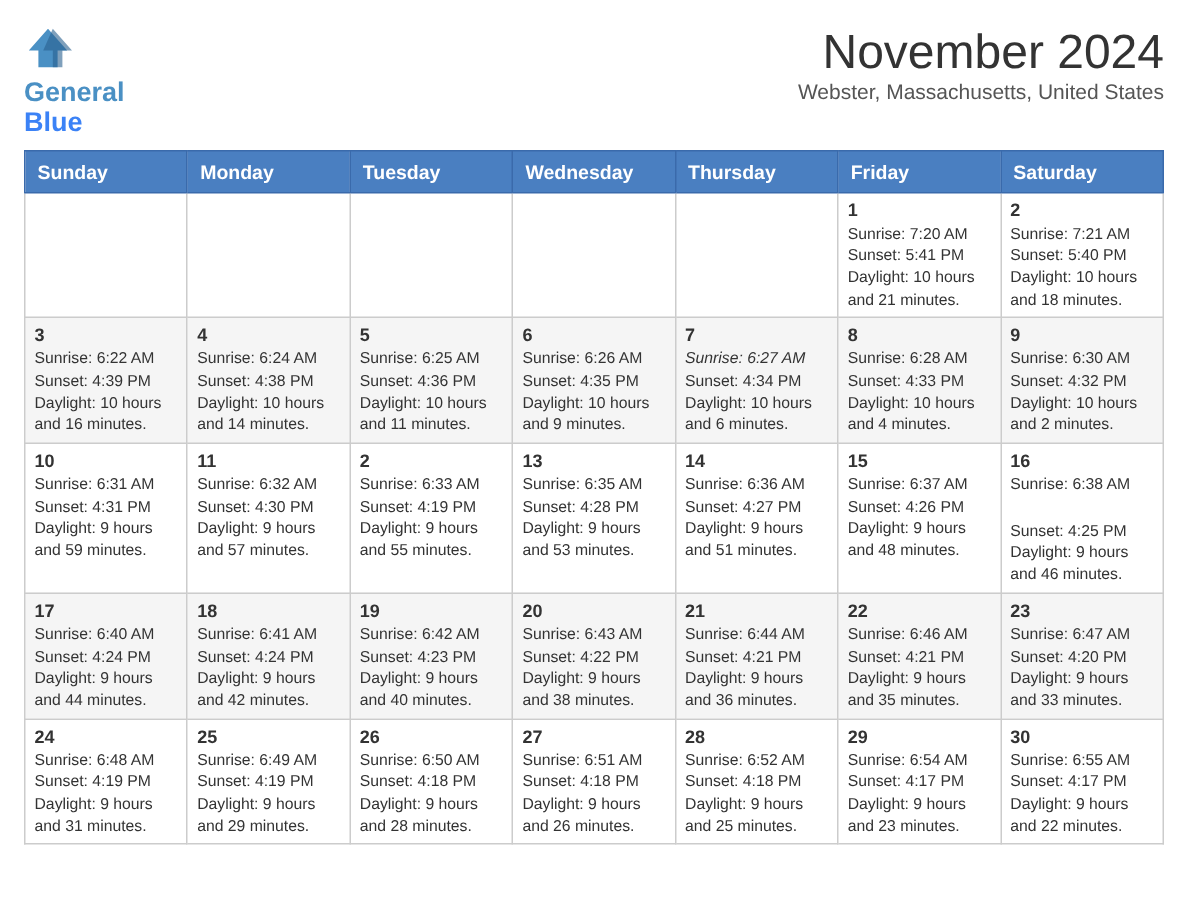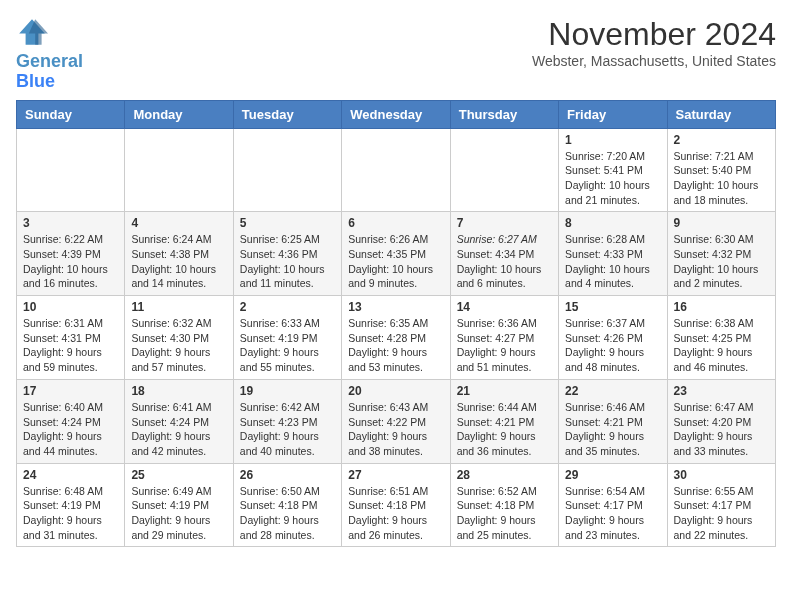--- a/index.html
+++ b/index.html
@@ -217,21 +217,21 @@
         </td>
         <td>
           <span class="day-num">15</span>
           <div style="line-height: 1.4;">Sunrise: 6:37 AM</div>
           <div style="line-height: 1.4;">Sunset: 4:26 PM</div>
           <div style="line-height: 1.4;">Daylight: 9 hours and 48 minutes.</div>
         </td>
         <td>
           <span class="day-num">16</span>
           <div style="line-height: 1.4;">Sunrise: 6:38 AM</div>
-          <div style="line-height: 1.4;">Sunset: 4:25 PM</div>
+          <div style="line-height: 1.4; margin-top: 16px;">Sunset: 4:25 PM</div>
           <div style="line-height: 1.4;">Daylight: 9 hours and 46 minutes.</div>
         </td>
       </tr>
       <tr class="row-even">
         <td>
           <span class="day-num">17</span>
           <div style="line-height: 1.4;">Sunrise: 6:40 AM</div>
           <div style="line-height: 1.4;">Sunset: 4:24 PM</div>
           <div style="line-height: 1.4;">Daylight: 9 hours and 44 minutes.</div>
         </td>

